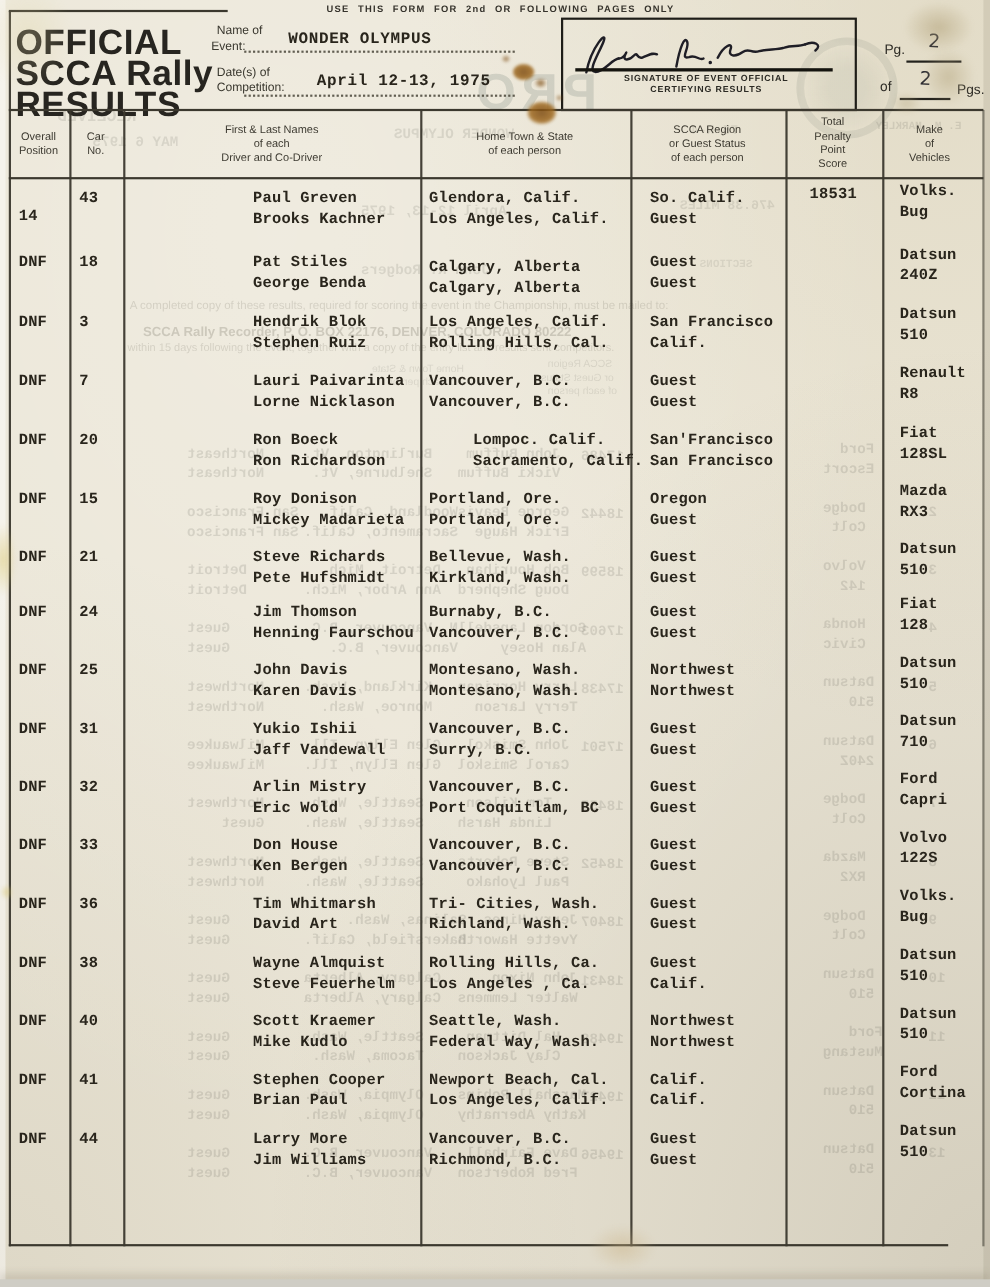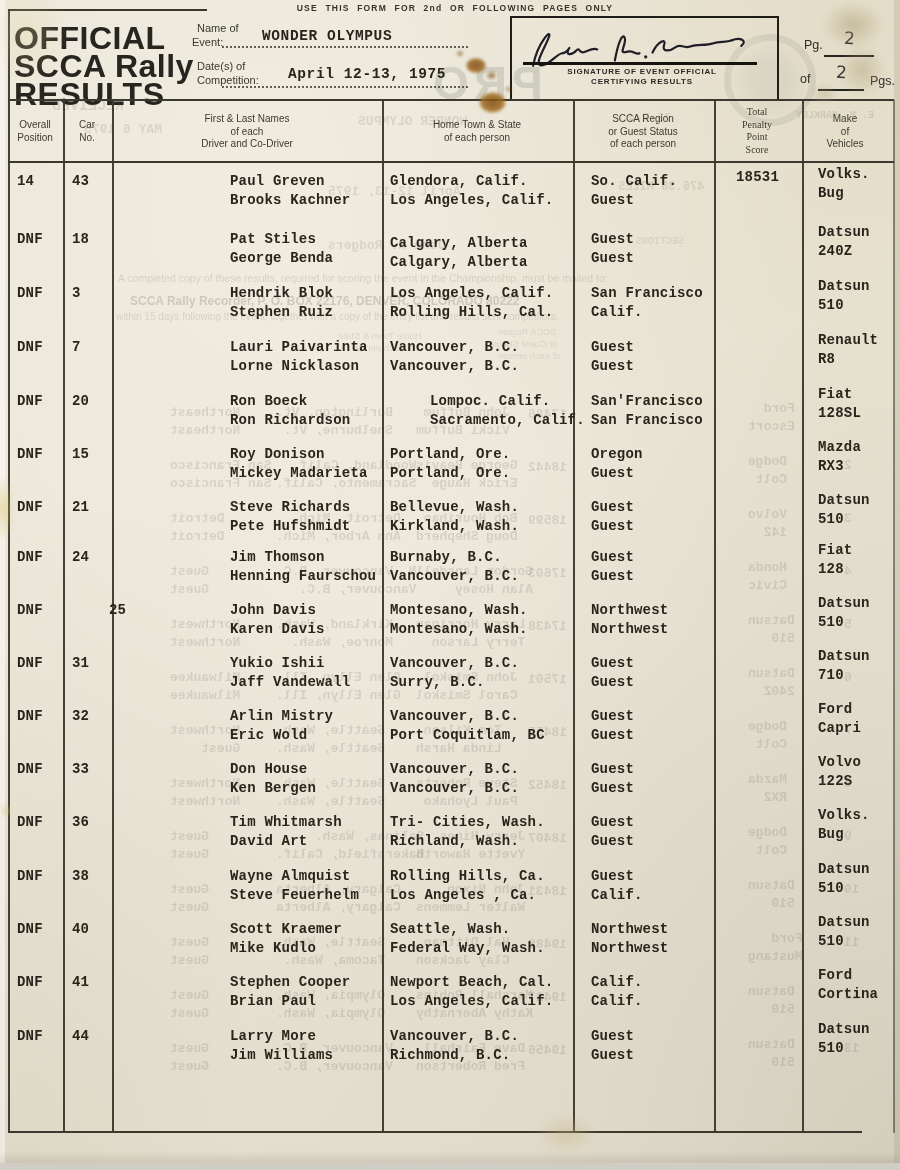--- a/index.html
+++ b/index.html
@@ -294,31 +294,31 @@
         <div class="hdr" style="left: 87px; top: 119px;">Car
 No.</div>
         <div class="hdr" style="left: 247px; top: 113px;">First &amp; Last Names
 of each
 Driver and Co-Driver</div>
         <div class="hdr" style="left: 477px; top: 119px;">Home Town &amp; State
 of each person</div>
         <div class="hdr" style="left: 643px; top: 113px;">SCCA Region
 or Guest Status
 of each person</div>
-        <div class="hdr" style="left: 757px; top: 106px; font-family: Liberation Serif, serif;">Total
+        <div class="hdr" style="left: 757px; top: 106px;">Total
 Penalty
 Point
 Score</div>
         <div class="hdr" style="left: 845px; top: 113px;">Make
 of
 Vehicles</div>
       </div>
     <div id="table-rows">
         <div class="a" style="left: 0px; top: 172px; width: 900px;">
-          <div class="cell tw" style="left: 17px; top: 0px;">14</div>
+          <div class="cell tw" style="left: 17px; top: 16px;">14</div>
           <div class="cell tw" style="left: 72px; top: 0px;">43</div>
           <div class="cell tw" style="left: 230px; top: 0px;">Paul Greven
 Brooks Kachner</div>
           <div class="cell tw" style="left: 390px; top: 0px;">Glendora, Calif.
 Los Angeles, Calif.</div>
           <div class="cell tw" style="left: 591px; top: 0px;">So. Calif.
 Guest</div>
           <div class="cell tw" style="left: 736px; top: -4px;">18531</div>
           <div class="cell tw" style="left: 818px; top: -7px;">Volks.
 Bug</div>
@@ -402,21 +402,21 @@
 Henning Faurschou</div>
           <div class="cell tw" style="left: 390px; top: 0px;">Burnaby, B.C.
 Vancouver, B.C.</div>
           <div class="cell tw" style="left: 591px; top: 0px;">Guest
 Guest</div>
           <div class="cell tw" style="left: 818px; top: -7px;">Fiat
 128</div>
         </div>
         <div class="a" style="left: 0px; top: 601px; width: 900px;">
           <div class="cell tw" style="left: 17px; top: 0px;">DNF</div>
-          <div class="cell tw" style="left: 72px; top: 0px; margin-left: 37px;">25</div>
+          <div class="cell tw" style="left: 72px; top: 0px;">25</div>
           <div class="cell tw" style="left: 230px; top: 0px;">John Davis
 Karen Davis</div>
           <div class="cell tw" style="left: 390px; top: 0px;">Montesano, Wash.
 Montesano, Wash.</div>
           <div class="cell tw" style="left: 591px; top: 0px;">Northwest
 Northwest</div>
           <div class="cell tw" style="left: 818px; top: -7px;">Datsun
 510</div>
         </div>
         <div class="a" style="left: 0px; top: 654px; width: 900px;">

